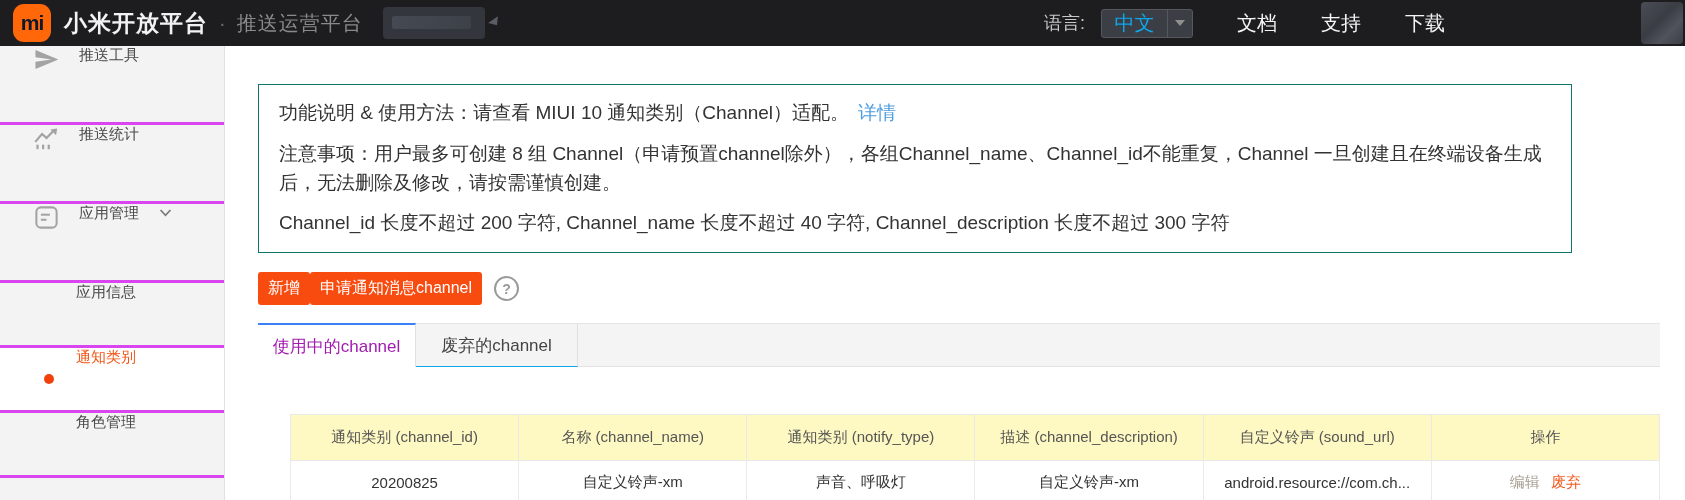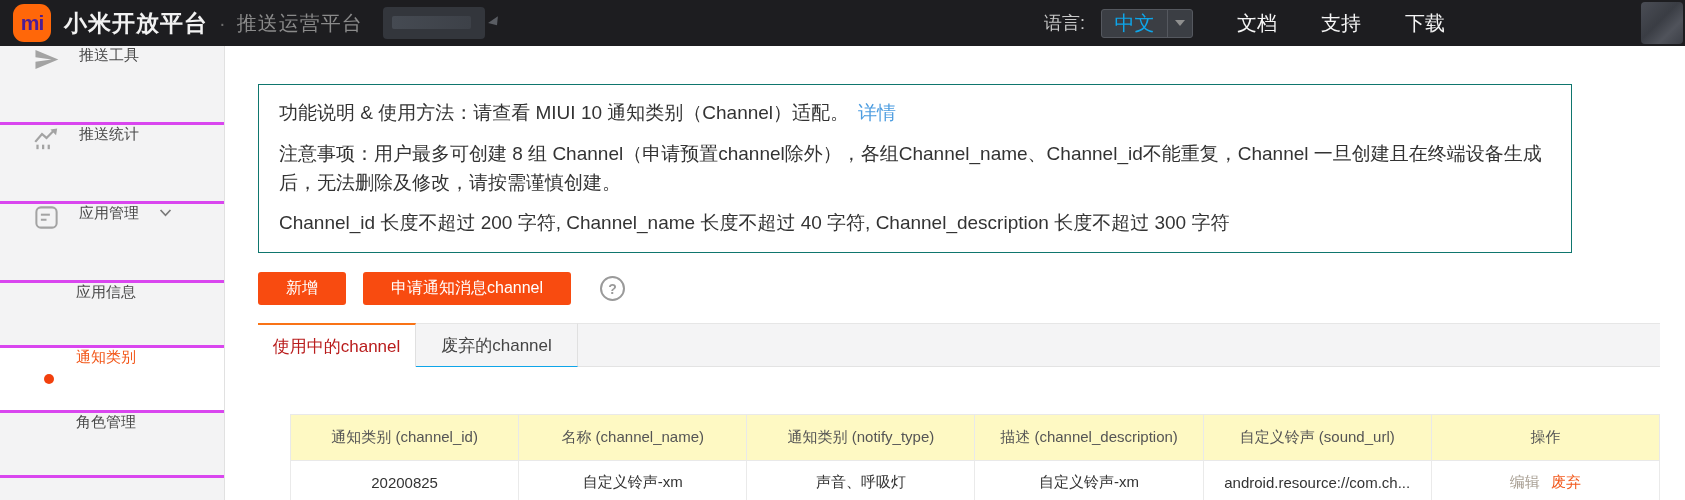--- a/index.html
+++ b/index.html
@@ -7,21 +7,21 @@
     width:1685px;height:500px;overflow:hidden;background:#fff;
     font-family:"Liberation Sans","DejaVu Sans",sans-serif;
     -webkit-font-smoothing:antialiased;
   }
   
   .topbar{
     height:46px;background:#1d1d20;display:flex;align-items:center;
     padding-left:10px;position:relative;box-sizing:border-box;
   }
   .logo{
-    width:38px;height:38px;background:#ff6709;border-radius:11px;color:#4c1d95;
+    width:38px;height:38px;background:#ff6709;border-radius:11px;color:#0f172a;
     display:flex;align-items:center;justify-content:center;
     font-weight:bold;font-size:21px;margin:0 13px 0 3px;cursor:pointer;
     font-family:"Liberation Sans",sans-serif;letter-spacing:-1px;
   }
   .brand{color:#f2f2f2;font-size:23px;font-weight:600;letter-spacing:1px;}
   .brand-dot{color:#6c6c6c;font-size:20px;margin:0 11px;}
   .subtitle{color:#8a8a8a;font-size:20px;letter-spacing:1px;}
   .app-selector{
     margin-left:20px;width:102px;height:32px;background:#33363c;border-radius:4px;
     position:relative;cursor:pointer;
@@ -83,35 +83,35 @@
     border:1px solid #0f766e;margin-right:113px;padding:15px 20px 16px 20px;
     color:#333;font-size:19px;
   }
   .notice-line1{margin:0 0 13px 0;}
   .detail-link{color:#4d9de0;margin-left:9px;cursor:pointer;text-decoration:none;}
   .notice-line2{margin:0 0 13px 0;line-height:29px;}
   .notice-line3{margin:0;}
   .actions{margin-top:19px;display:flex;align-items:center;}
   .btn{
     background:#f84b10;color:#fff;font-size:16px;height:33px;border:none;border-radius:3px;
-    padding:0 28px;margin-right:17px;cursor:pointer;font-family:inherit;
+    padding:0 10px;cursor:pointer;font-family:inherit;
   }
   .help-circle{
     width:21px;height:21px;border:2px solid #9a9a9a;border-radius:50%;color:#9a9a9a;
     font-size:14px;font-weight:bold;display:flex;align-items:center;justify-content:center;
     margin-left:12px;cursor:pointer;
   }
   
   .tabs{display:flex;margin-top:18px;margin-right:25px;height:44px;}
   .tab{
     display:flex;align-items:center;justify-content:center;font-size:17px;cursor:pointer;
     box-sizing:border-box;
   }
   .tab.active{
-    width:158px;background:#fff;color:#b91c1c;border-top:2px solid #f97316;
+    width:158px;background:#fff;color:#a21caf;border-top:2px solid #3b82f6;
     border-right:1px solid #e0e0e0;
   }
   .tab.inactive{
     width:162px;background:#f4f4f5;color:#444;border-top:1px solid #e6e6e6;
     border-right:1px solid #e0e0e0;border-bottom:1px solid #0ea5e9;
   }
   .tab-filler{flex:1;background:#f4f4f5;border-top:1px solid #e6e6e6;border-bottom:1px solid #e3e3e3;}
   
   .table-wrap{margin:47px 25px 0 32px;}
   table{width:100%;border-collapse:collapse;table-layout:fixed;}

